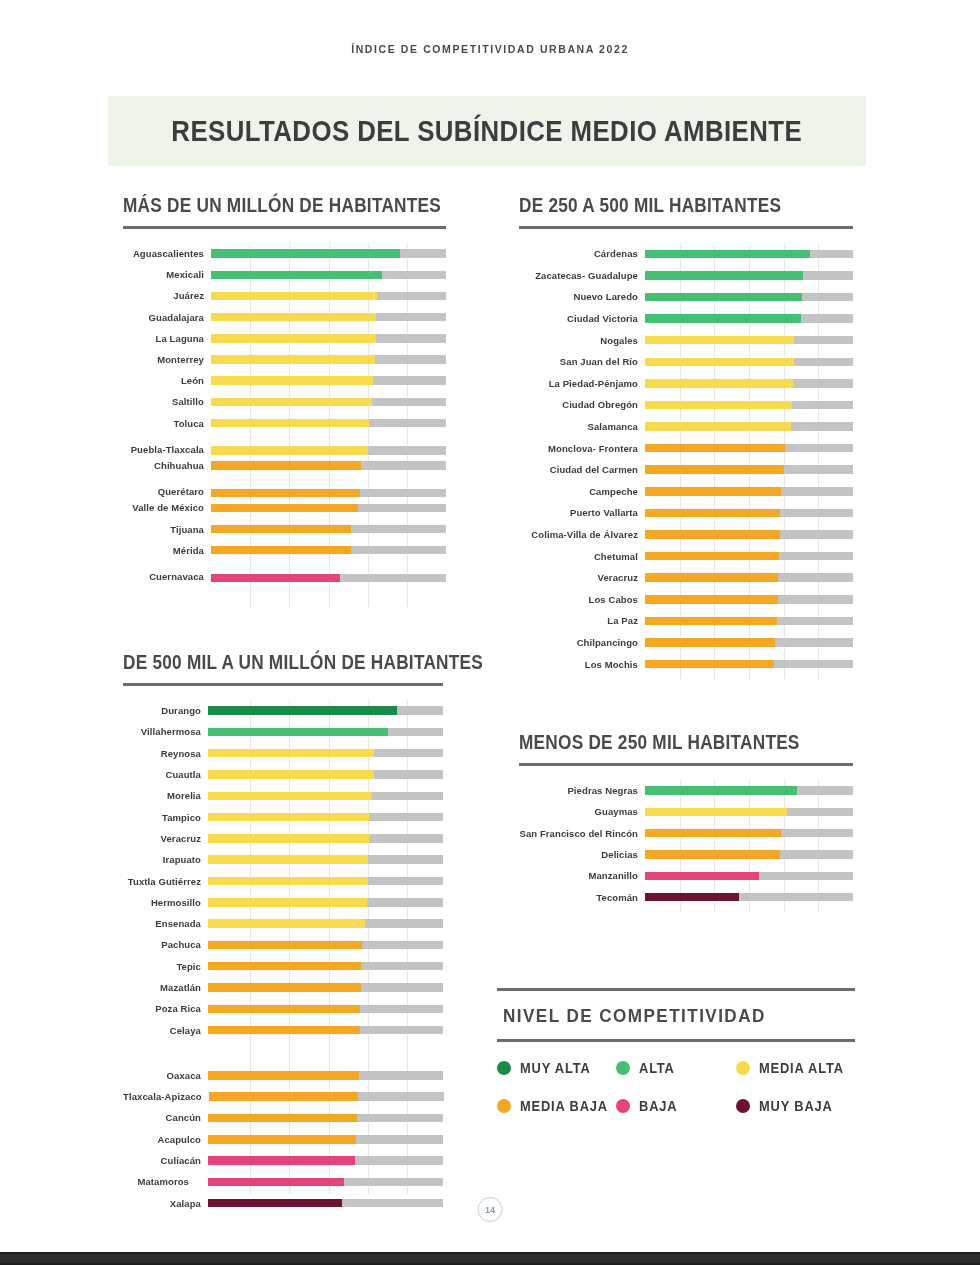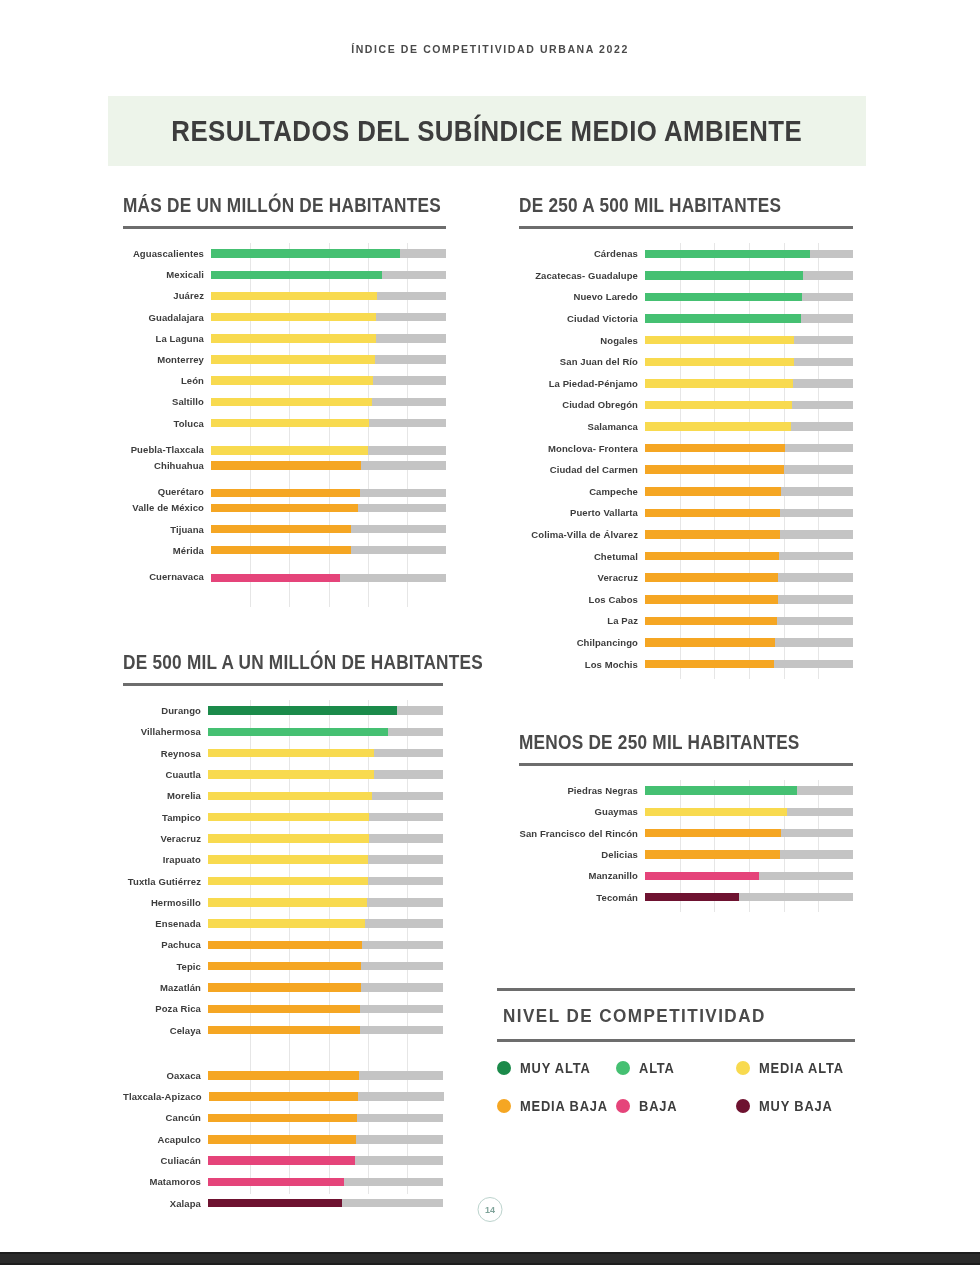--- a/index.html
+++ b/index.html
@@ -461,21 +461,21 @@
           <div class="track" style="width: 235px; height: 8.5px;">
             <div class="fill" style="width: 62.8%; background: rgb(245, 166, 35);"></div>
           </div>
         </div>
         <div class="row" style="height: 21.3px;">
           <div class="lbl" style="width: 88px;">Culiacán</div>
           <div class="track" style="width: 235px; height: 8.5px;">
             <div class="fill" style="width: 62.6%; background: rgb(229, 68, 122);"></div>
           </div>
         </div>
-        <div class="row" style="height: 21.3px;">
+        <div class="row" style="height: 21.3px; gap: 12px;">
           <div class="lbl" style="width: 88px;">Matamoros</div>
           <div class="track" style="width: 235px; height: 8.5px;">
             <div class="fill" style="width: 57.8%; background: rgb(229, 68, 122);"></div>
           </div>
         </div>
         <div class="row" style="height: 21.3px;">
           <div class="lbl" style="width: 88px;">Xalapa</div>
           <div class="track" style="width: 235px; height: 8.5px;">
             <div class="fill" style="width: 57%; background: rgb(110, 18, 48);"></div>
           </div>

